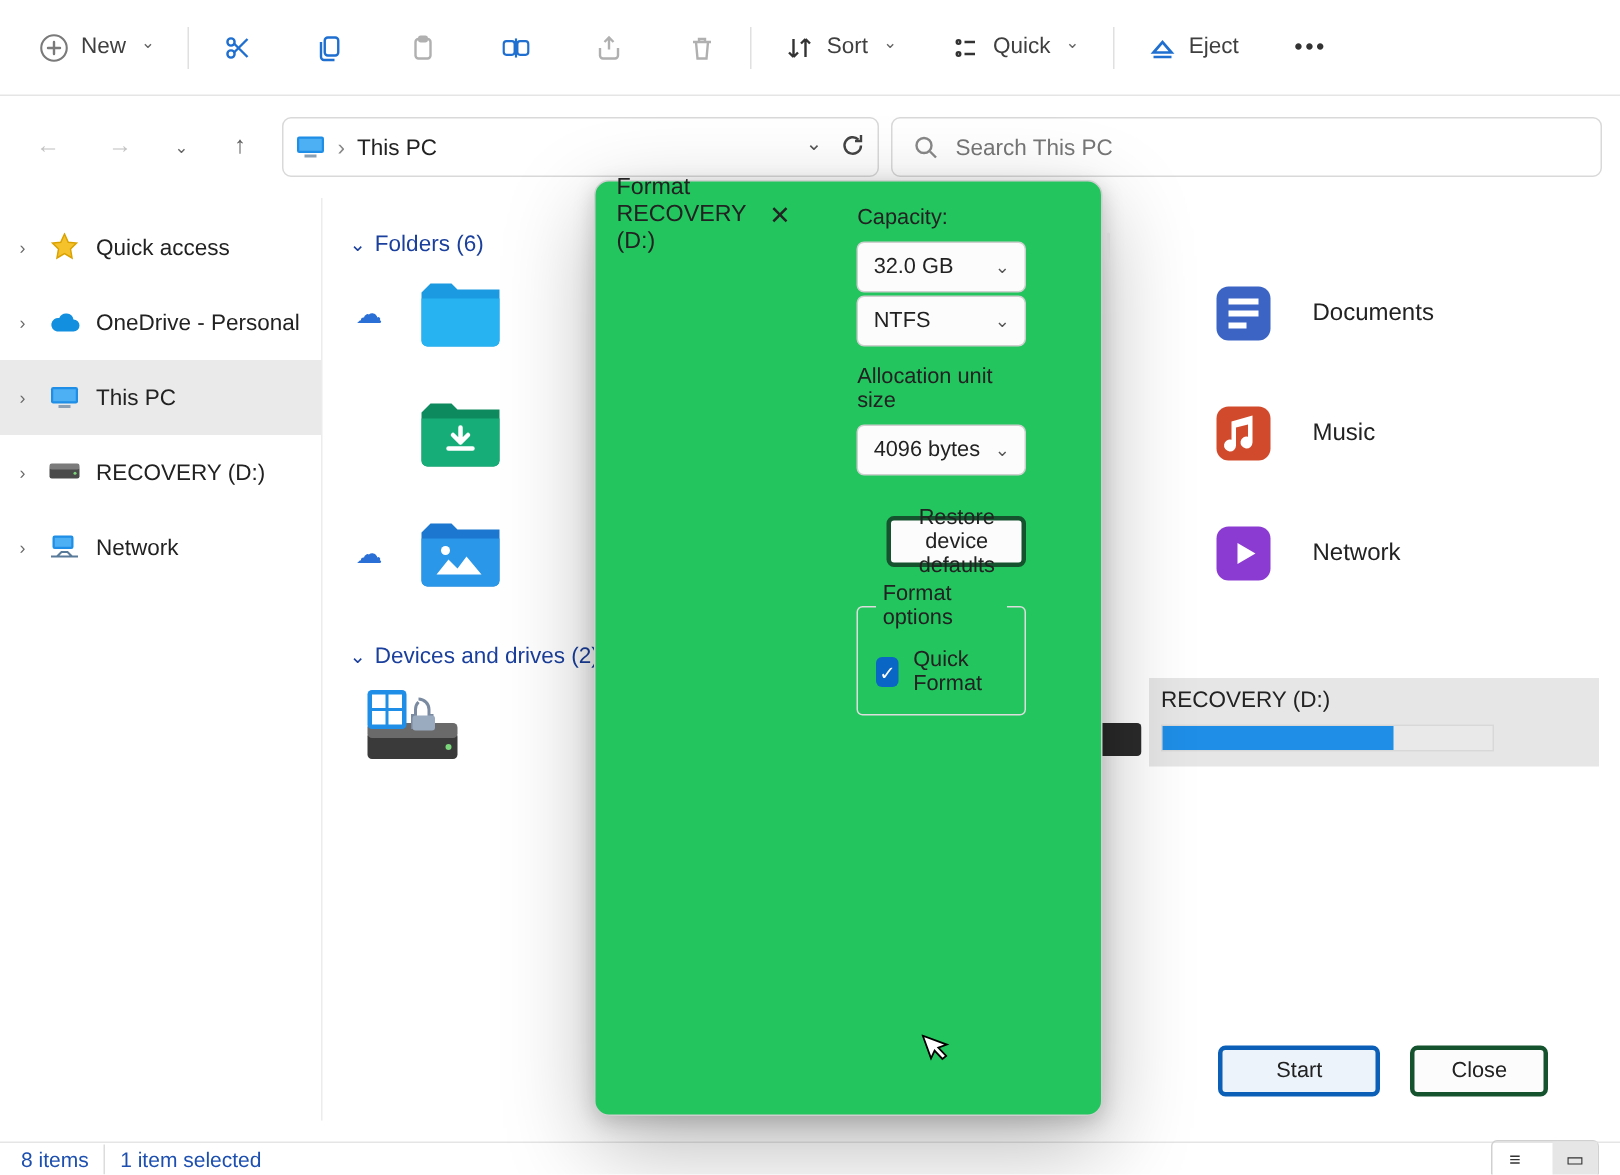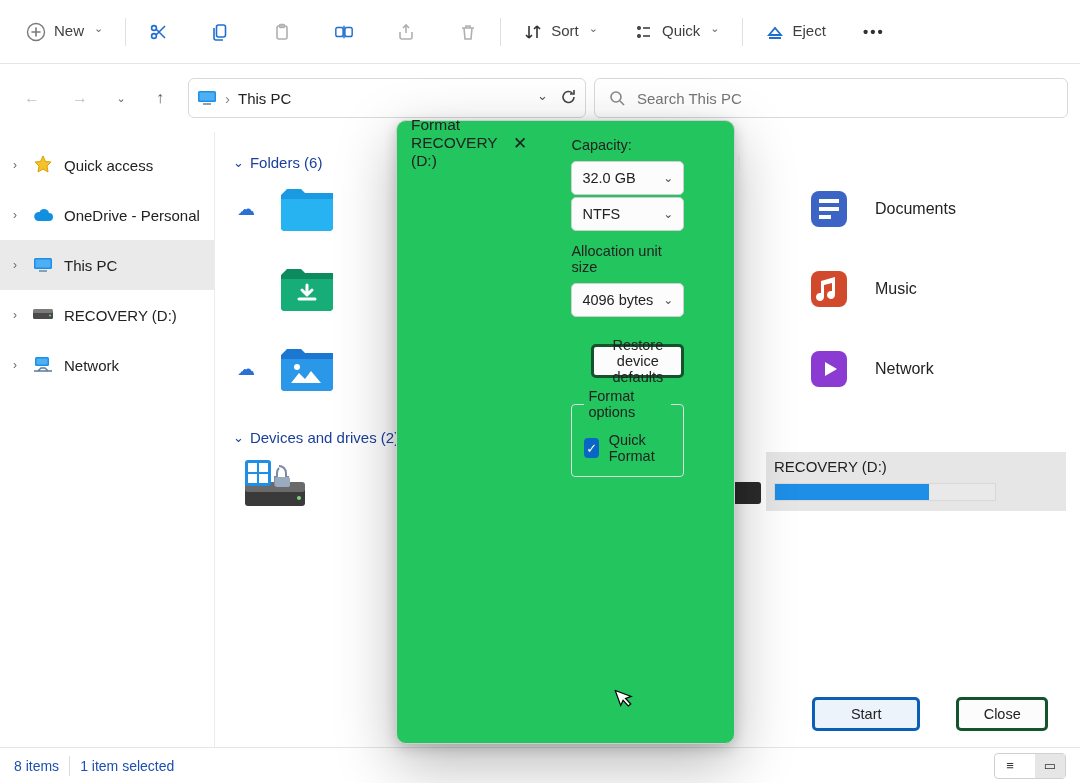--- a/index.html
+++ b/index.html
@@ -33,41 +33,41 @@
   .cloud-col{ width:24px; color:#2a6fd6; font-size:18px; }
   .ficon{ width:64px; height:52px; display:flex; align-items:center; justify-content:center;}
   .drive-row{ display:flex; gap:86px; margin-top:10px;}
   .drive-card{ display:flex; align-items:flex-start; gap:16px; width:240px;}
   .drive-label{ font-size:15px; color:#222; margin-bottom:8px;}
   .drive-bar{ width:222px; height:18px; background:#e9e9e9; border:1px solid #d8d8d8;}
   .drive-fill{ height:100%; background:#1f8ee6;}
   .drive-sub{ color:#5f5f5f; font-size:14.5px; margin-top:6px;}
   .drive-card.sel{ background:#e6e6e6; padding:6px 8px 10px; margin:-6px -8px 0; width:300px;}
   
-  .status { position:absolute; bottom:0; left:0; right:0; height:36px; border-top:1px solid #e5e5e5; display:flex; align-items:center; padding:0 14px; font-size:14px; color:#1c4fb0; gap:0;}
+  .status { position:absolute; bottom:0; left:0; right:0; height:22px; border-top:1px solid #e5e5e5; display:flex; align-items:center; padding:0 14px; font-size:14px; color:#1c4fb0; gap:0;}
   .status .sepbar{ width:1px; height:20px; background:#dcdcdc; margin:0 10px;}
   .view-toggles{ margin-left:auto; display:flex; gap:10px; color:#333; border:1px solid #d0d0d0; border-radius:4px;}
   .view-toggles span{ width:30px; height:24px; display:flex; align-items:center; justify-content:center; font-size:13px;}
   .view-toggles span.sel{ background:#e6e6e6;}
   
   .overlay{ position:absolute; left:396px; top:120px; width:339px; height:624px; background:#22c55e; border:1px solid #cfcfcf; border-radius:10px; box-shadow:0 20px 60px rgba(0,0,0,.28), 0 4px 14px rgba(0,0,0,.18); display:flex; flex-direction:row;}
   .dlg-title{ height:44px; display:flex; align-items:center; padding:0 14px; font-size:15.5px; color:#222;}
   .dlg-close{ margin-left:auto; width:32px; height:32px; display:flex; align-items:center; justify-content:center; font-size:17px; color:#222; border-radius:4px;}
   .dlg-body{ padding: 6px 28px 0 28px; font-size:14.5px; color:#222; display:flex; flex-direction:column; gap:2px;}
   .dlg-label{ margin-top:10px; margin-bottom:6px; font-size:14.5px; color:#222;}
   .combo{ height:34px; border:1px solid #cfcfcf; border-radius:5px; background:#fcfcfc; display:flex; align-items:center; padding:0 10px; font-size:14.5px; color:#222; justify-content:space-between;}
   .combo .cv{font-size:12px;color:#555;}
   .btn{ height:34px; border:3px solid #14532d; border-radius:5px; background:#fcfcfc; font-size:14.5px; color:#222; padding:0 18px; display:inline-flex; align-items:center; justify-content:center;margin-left:20px;}
   .input{ height:30px; border:none; border-bottom:2px solid #0a66c4; background:transparent; font-size:15px; padding:0 2px; outline:none; width:100%;}
   .fieldset{ border:1px solid #ddd; border-radius:4px; padding:12px 12px 12px; margin-top:8px;}
   .fieldset legend{ font-size:14.5px; padding:0 4px; color:#222;}
   .chk{ display:flex; align-items:center; gap:10px; font-size:14.5px; color:#222;}
   .chkbox{ width:20px; height:20px; background:#0a66c4; border-radius:4px; display:flex; align-items:center; justify-content:center; color:#fff; font-size:13px;}
   .progress{ height:18px; border:1px solid #d6d6d6; background:#f5f5f5; border-radius:2px; margin:34px 26px 0;}
-  .dlg-actions{ margin-top:auto; padding:0 26px 12px; display:flex; gap:16px; justify-content:flex-end;}
+  .dlg-actions{ margin-top:auto; padding:0 26px 12px; display:flex; justify-content:flex-end;}
   .btn.primary-outline{ border-color:#0b5fb7; background:#ecf3fb;}
   .cursor{ position:absolute; left:618px; top:686px; font-size:18px; color:#000; transform:rotate(-20deg); pointer-events:none;}
 </style>
 </head>
 <body>
 
 <div class="toolbar">
   <div class="tb-btn">
     <span class="icn">
       <svg width="20" height="20" viewBox="0 0 20 20">

